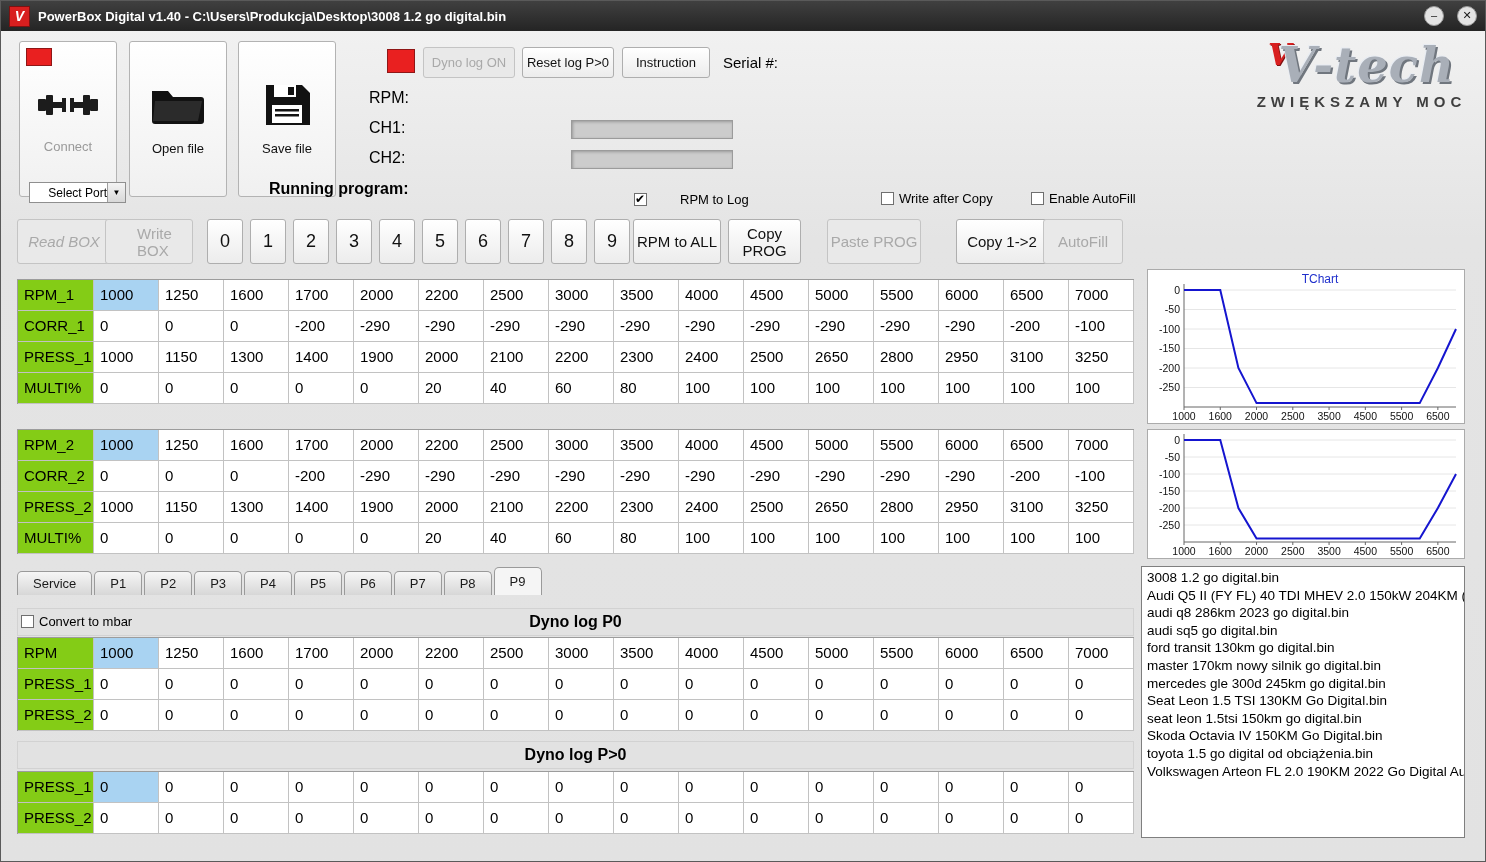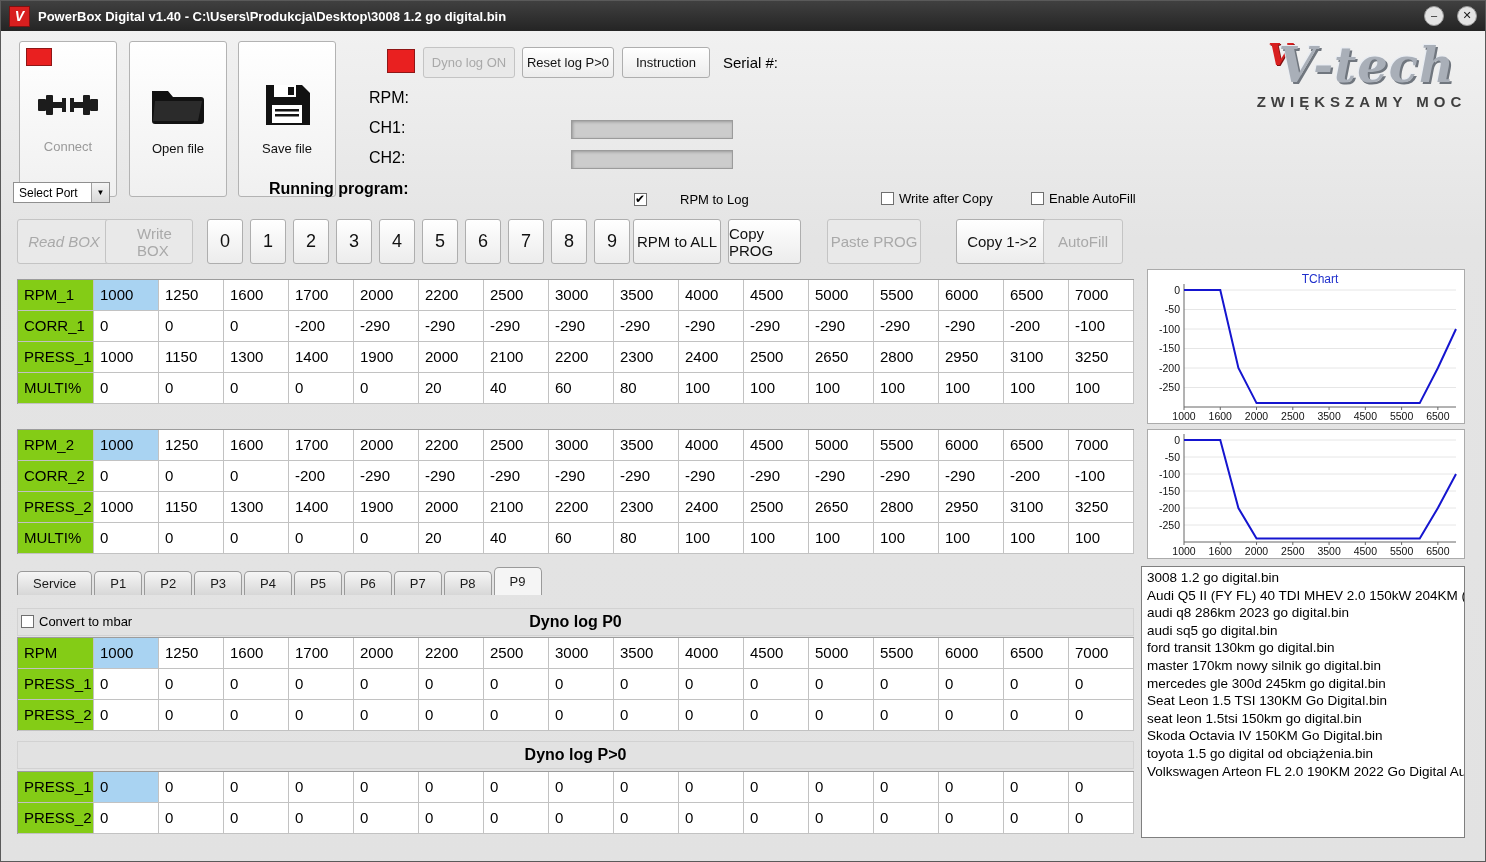--- a/index.html
+++ b/index.html
@@ -16,21 +16,21 @@
   .bigbtn .lbl.dim{color:#9a9a9a;}
   .indicator{position:absolute;background:#e92020;border:1px solid #8f1616;box-sizing:border-box;}
   .btn{background:linear-gradient(#ffffff,#ececec);border:1px solid #aeaeae;border-radius:3px;color:#111;display:flex;align-items:center;justify-content:center;box-sizing:border-box;font-family:"Liberation Sans",sans-serif;}
   .btn.disabled{color:#a9a9a9;background:#e9e9e9;border-color:#c4c4c4;}
   .smallbtn{position:absolute;top:16px;height:31px;font-size:13px;}
   .lab{position:absolute;font-size:16px;color:#000;}
   .pbar{position:absolute;width:160px;height:17px;background:#cccccc;border:1px solid #9b9b9b;box-shadow:inset 1px 1px 3px rgba(0,0,0,.25);}
   .cb{position:absolute;display:flex;align-items:center;font-size:13px;color:#000;cursor:default;}
   .cbbox{width:13px;height:13px;background:#fff;border:1px solid #6f6f6f;display:inline-block;margin-right:5px;position:relative;box-sizing:border-box;}
   .cb.checked .cbbox::after{content:"✔";position:absolute;left:0;top:-2px;font-size:12px;color:#000;}
-  .selport{position:absolute;left:12px;top:151px;width:97px;height:21px;background:#fff;border:1px solid #8f8f8f;display:flex;align-items:center;font-size:12px;box-sizing:border-box;}
+  .selport{position:absolute;left:28px;top:151px;width:97px;height:21px;background:#fff;border:1px solid #8f8f8f;display:flex;align-items:center;font-size:12px;box-sizing:border-box;text-align:right;}
   .selport .txt{flex:1;padding-left:5px;}
   .selport .arrow{width:17px;height:100%;background:linear-gradient(#f4f4f4,#d8d8d8);border-left:1px solid #9f9f9f;font-size:8px;display:flex;align-items:center;justify-content:center;}
   
   .brand{position:absolute;right:16px;top:8px;width:215px;text-align:center;}
   .brand .logotext{font-family:"DejaVu Serif",serif;font-style:italic;font-weight:bold;font-size:48px;color:#a9afb8;text-shadow:2px 2px 0 #70767e,-1px -1px 0 #e8ecf2;letter-spacing:1px;line-height:1.05;}
   .brand .accent{font-family:"DejaVu Serif",serif;font-style:italic;font-weight:bold;font-size:30px;color:#d81f1f;margin-right:-14px;vertical-align:super;text-shadow:1px 1px 0 #801010;}
   .brand .tagline{font-size:15px;font-weight:bold;letter-spacing:5px;color:#3f3f3f;margin-top:3px;}
   
   .btn2{position:absolute;top:188px;height:45px;font-size:15px;}
   #digits{position:absolute;left:206px;top:188px;display:flex;gap:7px;}
@@ -152,21 +152,21 @@
         <div class="btn digit">2</div>
         <div class="btn digit">3</div>
         <div class="btn digit">4</div>
         <div class="btn digit">5</div>
         <div class="btn digit">6</div>
         <div class="btn digit">7</div>
         <div class="btn digit">8</div>
         <div class="btn digit">9</div>
       </div>
     <div class="btn btn2" style="left:632px;width:88px;">RPM to ALL</div>
-    <div class="btn btn2" style="left:727px;width:73px;">Copy PROG</div>
+    <div class="btn btn2" style="left:727px;width:73px;text-align:center;">Copy PROG</div>
     <div class="btn btn2 disabled" style="left:826px;width:94px;">Paste PROG</div>
     <div class="btn btn2" style="left:955px;width:92px;">Copy 1-&gt;2</div>
     <div class="btn btn2 disabled" style="left:1042px;width:80px;">AutoFill</div>
 
     <div id="ptable1" class="grid16" style="top:248px;">
         <div class="cell lab2">RPM_1</div>
         <div class="cell hl">1000</div>
         <div class="cell">1250</div>
         <div class="cell">1600</div>
         <div class="cell">1700</div>

